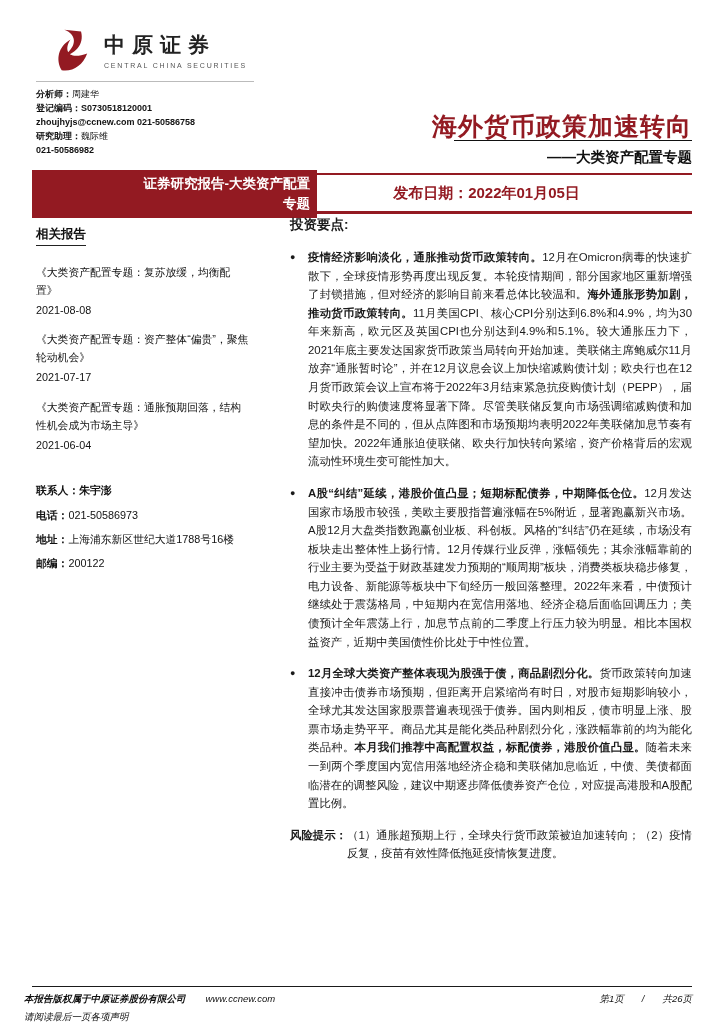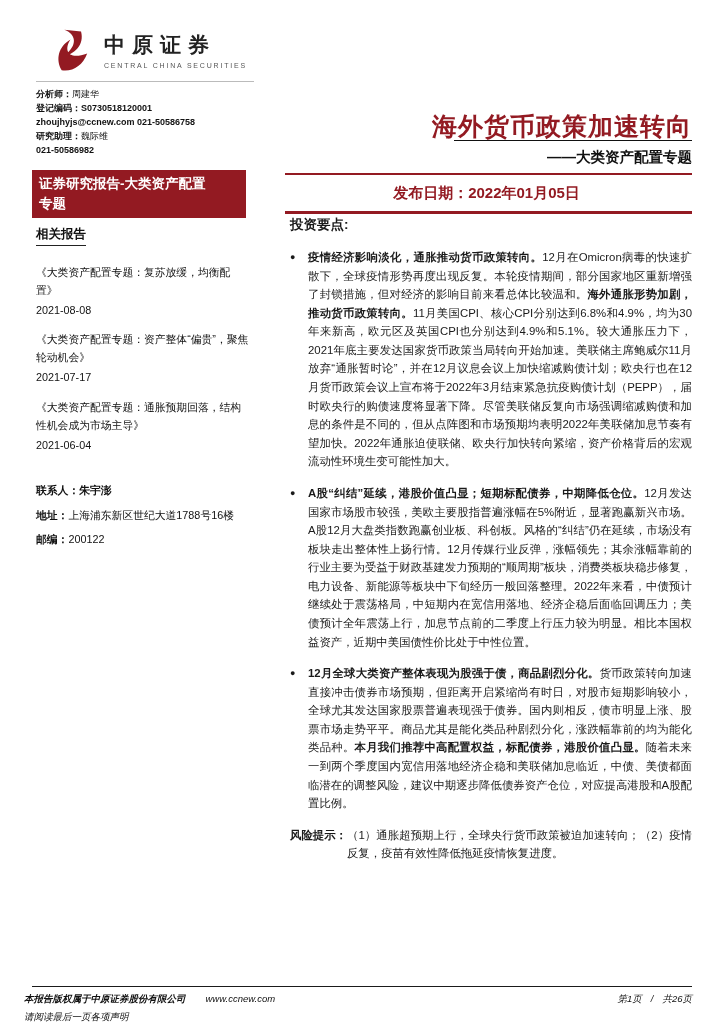--- a/index.html
+++ b/index.html
@@ -23,22 +23,22 @@
   .analyst{position:absolute;top:88px;left:36px;font-size:9px;line-height:1.55;color:#111;}
   .analyst b{font-weight:bold;}
 
   
   .report-title{position:absolute;top:90px;right:32px;font-size:25px;font-weight:bold;color:var(--accent);letter-spacing:1px;margin-top:20px;}
   .report-subtitle{position:absolute;top:140px;right:32px;width:238px;text-align:right;
     border-top:1.5px solid #111;padding-top:7px;font-size:14.5px;font-weight:bold;color:#111;}
 
   
   .banner{position:absolute;left:32px;right:32px;top:170px;height:48px;}
-  .banner-left{position:absolute;left:0;top:0;width:214px;height:48px;background:var(--accent);
-    color:#fff;font-weight:bold;font-size:13.5px;line-height:1.5;padding:4px 7px;box-sizing:border-box;}
+  .banner-left{position:absolute;left:0;top:0;width:285px;height:48px;background:var(--accent);
+    color:#fff;font-weight:bold;font-size:13.5px;line-height:1.5;padding:4px 7px;box-sizing:border-box;text-align:right;}
   .banner-right{position:absolute;left:253px;right:0;top:3px;height:41px;
     border-top:2.5px solid var(--accent);border-bottom:3px solid var(--accent);
     display:flex;align-items:center;justify-content:center;padding-right:4px;
     color:var(--accent);font-weight:bold;font-size:15px;box-sizing:border-box;}
 
   
   .sidebar{position:absolute;top:224px;left:36px;width:214px;color:#111;}
   .sb-title{font-size:12.5px;font-weight:bold;display:inline-block;border-bottom:1px solid #222;padding-bottom:2px;margin-bottom:18px;}
   .report-item{margin-bottom:12px;font-size:10.8px;line-height:1.65;}
   .rdate{margin-top:2px;}
@@ -56,21 +56,21 @@
   .risk{display:flex;font-size:11.4px;line-height:1.63;}
   .risk .rlabel{font-weight:bold;flex:none;}
   .risk p{margin:0;text-align:justify;}
 
   
   .footer-rule{position:absolute;left:32px;right:32px;top:986px;border-top:1.5px solid #1a1a1a;}
   .footer{position:absolute;left:24px;right:32px;top:993px;font-size:9.5px;color:#111;font-style:italic;}
   .frow1{display:flex;align-items:baseline;}
   .fcopy{font-weight:bold;}
   .fsite{margin-left:20px;}
-  .fpages{margin-left:auto;display:flex;gap:9px;align-items:baseline;}
+  .fpages{margin-left:auto;display:flex;gap:18px;align-items:baseline;}
   .frow2{margin-top:5px;}
 </style>
 </head>
 <body>
 
 <div class="page">
 
   <div class="logo-block">
     <svg width="44" height="44" viewBox="0 0 100 100">
       <path d="M28 4 C60 16 56 46 22 66 C52 60 74 38 66 8 Z" fill="#931A22"></path>
@@ -119,20 +119,24 @@
       <div>《大类资产配置专题：通胀预期回落，结构性机会成为市场主导》</div>
       <div class="rdate">2021-06-04</div>
     </div>
 
     <div class="contact">
       <div class="crow">
           <b>联系人：</b>
           <b>朱宇澎</b>
         </div>
       <div class="crow">
+          <b>电话：</b>
+          <span>021-50586973</span>
+        </div>
+      <div class="crow">
           <b>地址：</b>
           <span>上海浦东新区世纪大道1788号16楼</span>
         </div>
       <div class="crow">
           <b>邮编：</b>
           <span>200122</span>
         </div>
     </div>
   </div>
 

